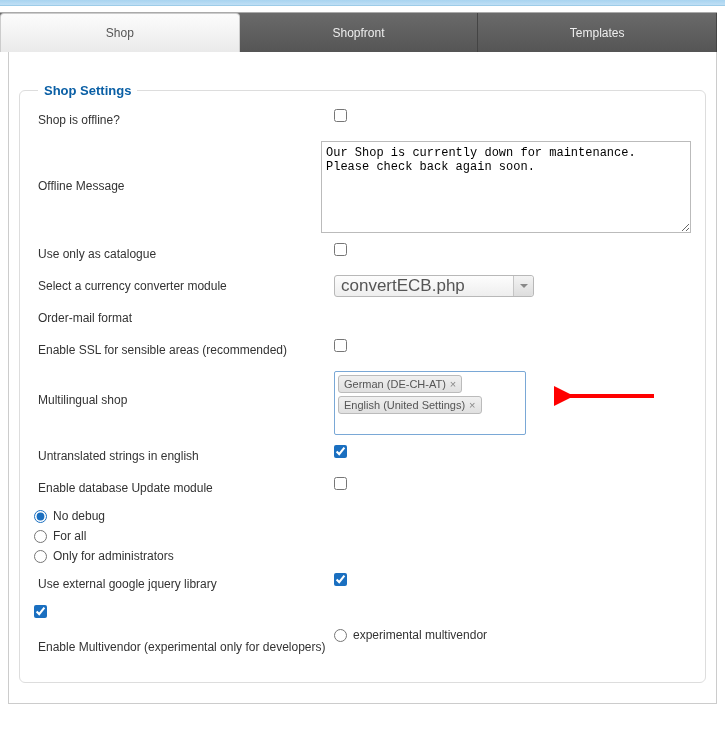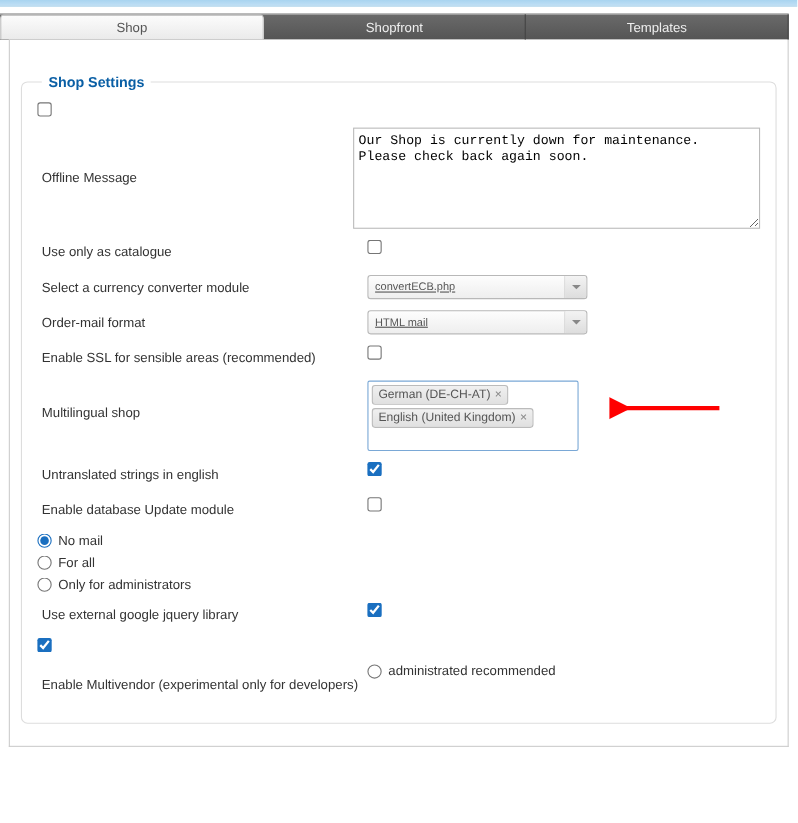--- a/index.html
+++ b/index.html
@@ -12,21 +12,21 @@
     }
     .topbar {
       height: 6px;
       background: linear-gradient(#a8d4f0, #c0dff5);
       border-bottom: 1px solid #9dcce8;
     }
     .tabs {
       display: flex;
       background: linear-gradient(#6a6a6a, #555);
       border-top: 1px solid #aaa;
-      height: 24px;
+      height: 40px;
       margin: 6px 8px 0 0;
     }
     .tab {
       flex: 1;
       display: flex;
       align-items: center;
       justify-content: center;
       font-size: 12px;
       color: #eee;
       cursor: pointer;
@@ -93,27 +93,26 @@
       font-size: 12px;
       resize: both;
     }
     .select {
       width: 200px;
       height: 22px;
       border: 1px solid #b8b8b8;
       border-radius: 3px;
       background: linear-gradient(#fdfdfd,#eee);
       display: flex;
-      align-items: center;
+      align-items: flex-start;
       padding: 0 6px;
-      font-size: 10px;
+      font-size: 17px;
       color: #555;
       position: relative;
       cursor: pointer;
-      text-decoration: underline;
     }
     .select .arrow {
       position: absolute;
       right: 0;
       top: 0;
       width: 20px;
       height: 100%;
       border-left: 1px solid #c5c5c5;
       display: flex;
       align-items: center;
@@ -168,20 +167,21 @@
   <div class="tab active">Shop</div>
   <div class="tab">Shopfront</div>
   <div class="tab">Templates</div>
 </div>
 
 <div class="panel">
   <div class="fieldset">
     <div class="legend">Shop Settings</div>
 
     <div class="row">
+      <div class="lbl">Shop is offline?</div>
       <div class="ctrl">
           <input type="checkbox" style="">
         </div>
     </div>
 
     <div class="row">
       <div class="lbl" style="padding-top:38px">Offline Message</div>
       <div class="ctrl">
         <textarea style="">Our Shop is currently down for maintenance. Please check back again soon.</textarea>
       </div>
@@ -199,45 +199,39 @@
       <div class="ctrl">
         <div class="select">
           <span>convertECB.php</span>
           <span class="arrow"></span>
         </div>
       </div>
     </div>
 
     <div class="row">
       <div class="lbl">Order-mail format</div>
-      <div class="ctrl">
-        <div class="select">
-          <span>HTML mail</span>
-          <span class="arrow"></span>
-        </div>
-      </div>
     </div>
 
     <div class="row">
       <div class="lbl">Enable SSL for sensible areas (recommended)</div>
       <div class="ctrl">
           <input type="checkbox" style="">
         </div>
     </div>
 
     <div class="row">
       <div class="lbl" style="padding-top:22px">Multilingual shop</div>
       <div class="ctrl" style="position:relative">
         <div class="tagbox">
           <span class="tag">
             <span>German (DE-CH-AT)</span>
             <span class="x">×</span>
           </span>
           <span class="tag">
-            <span>English (United Kingdom)</span>
+            <span>English (United Settings)</span>
             <span class="x">×</span>
           </span>
         </div>
         <div class="arrow-annot">
           <svg width="110" height="30">
             <defs>
               <marker id="ah" markerWidth="10" markerHeight="10" refX="2" refY="5" orient="auto">
                 <polygon points="10,0 0,5 10,10" fill="#ff0000"></polygon>
               </marker>
             </defs>
@@ -258,21 +252,21 @@
       <div class="lbl">Enable database Update module</div>
       <div class="ctrl">
           <input type="checkbox" style="">
         </div>
     </div>
 
     <div class="row">
       <div class="ctrl">
         <div class="radio-row">
           <input type="radio" name="dbg" checked="" style="">
-          <span>No mail</span>
+          <span>No debug</span>
         </div>
         <div class="radio-row">
           <input type="radio" name="dbg" style="">
           <span>For all</span>
         </div>
         <div class="radio-row">
           <input type="radio" name="dbg" style="">
           <span>Only for administrators</span>
         </div>
       </div>
@@ -289,19 +283,19 @@
       <div class="ctrl">
           <input type="checkbox" checked="" style="">
         </div>
     </div>
 
     <div class="row">
       <div class="lbl" style="padding-top:12px">Enable Multivendor (experimental only for developers)</div>
       <div class="ctrl">
         <div class="radio-row">
           <input type="radio" name="mv" style="">
-          <span>administrated recommended</span>
+          <span>experimental multivendor</span>
         </div>
       </div>
     </div>
 
   </div>
 </div>
 
 </body></html>

